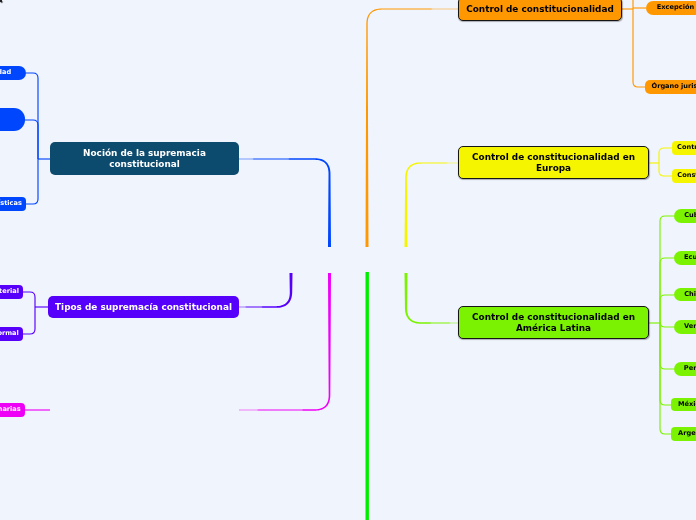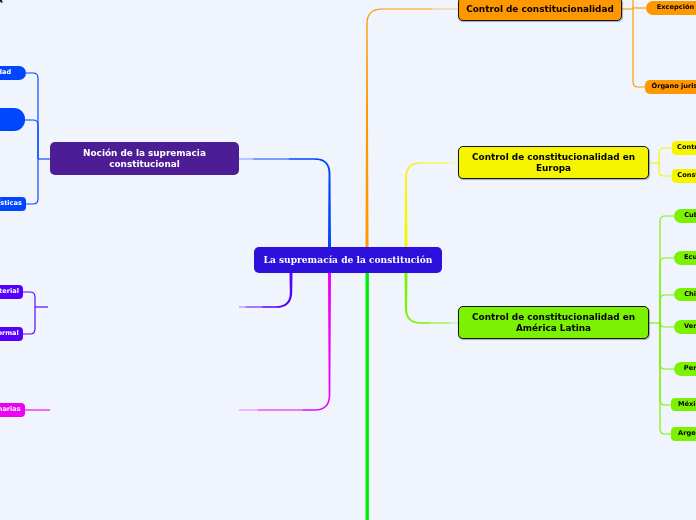--- a/index.html
+++ b/index.html
@@ -81,26 +81,26 @@
   <div class="node pill"></div>
   <div class="node pill"></div>
 
   <div class="node pill"></div>
   <div class="node pill"></div>
   <div class="node pill"></div>
   <div class="node pill"></div>
   <div class="node pill"></div>
   <div class="node pill"></div>
   <div class="node pill"></div>
-<div class="node central" style="left: 254px; top: 247px; width: 188px; height: 26px;">La supremacía de la constitución</div>
-    <div class="node main-node" style="left: 50px; top: 142px; width: 189px; height: 33px; background: #4c1d95; color: rgb(255, 255, 255);">Noción de la supremacia
+    <div class="node main-node" style="left: 50px; top: 142px; width: 189px; height: 33px; background: #0c4a6e; color: rgb(255, 255, 255);">Noción de la supremacia
 constitucional</div>
     <div class="node pill" style="left: -54px; top: 66px; width: 80px; height: 14px; background: rgb(0, 70, 253); color: rgb(255, 255, 255); border-radius: 7px;">Normatividad</div>
     <div class="node pill" style="left: -80px; top: 108px; width: 105px; height: 23px; background: rgb(0, 70, 253); color: rgb(255, 255, 255); border-radius: 11px;">Concepto</div>
     <div class="node pill" style="left: -38px; top: 197px; width: 64px; height: 14px; background: rgb(0, 70, 253); color: rgb(255, 255, 255); border-radius: 4px;">Características</div>
+    <div class="node main-node" style="left: 48px; top: 296px; width: 191px; height: 22px; background: rgb(86, 0, 252); color: rgb(255, 255, 255);">Tipos de supremacía constitucional</div>
     <div class="node pill" style="left: -16px; top: 285px; width: 39px; height: 14px; background: rgb(86, 0, 252); color: rgb(255, 255, 255); border-radius: 4px;">Material</div>
     <div class="node pill" style="left: -11px; top: 327px; width: 34px; height: 14px; background: rgb(86, 0, 252); color: rgb(255, 255, 255); border-radius: 4px;">Formal</div>
     <div class="node pill" style="left: -45px; top: 403px; width: 70px; height: 14px; background: rgb(238, 0, 247); color: rgb(255, 255, 255); border-radius: 4px;">Leyes ordinarias</div>
     <div class="node main-node dark" style="left: 458px; top: -3px; width: 164px; height: 24px; background: rgb(255, 152, 0); color: rgb(0, 0, 0);">Control de constitucionalidad</div>
     <div class="node pill" style="left: 646px; top: 1px; width: 59px; height: 14px; background: rgb(255, 152, 0); color: rgb(0, 0, 0); border-radius: 7px;">Excepción</div>
     <div class="node pill" style="left: 645px; top: 80px; width: 92px; height: 14px; background: rgb(255, 152, 0); color: rgb(0, 0, 0); border-radius: 5px;">Órgano jurisdiccional</div>
     <div class="node main-node dark" style="left: 458px; top: 146px; width: 191px; height: 33px; background: rgb(245, 245, 0); color: rgb(0, 0, 0);">Control de constitucionalidad en
 Europa</div>
     <div class="node pill" style="left: 672px; top: 141px; width: 86px; height: 14px; background: rgb(245, 245, 0); color: rgb(0, 0, 0); border-radius: 4px;">Control concentrado</div>
     <div class="node pill" style="left: 672px; top: 169px; width: 64px; height: 14px; background: rgb(245, 245, 0); color: rgb(0, 0, 0); border-radius: 4px;">Constitucional</div>

